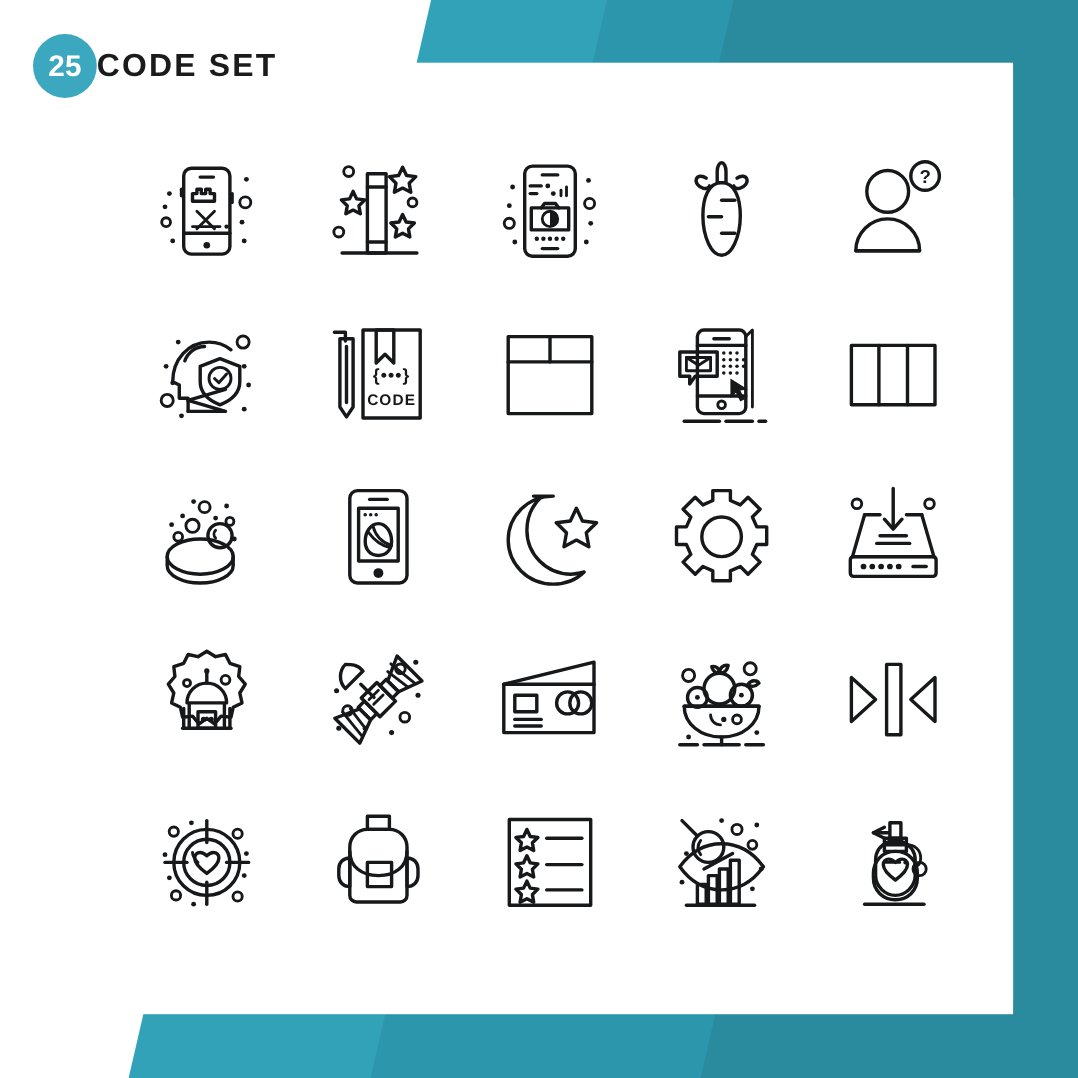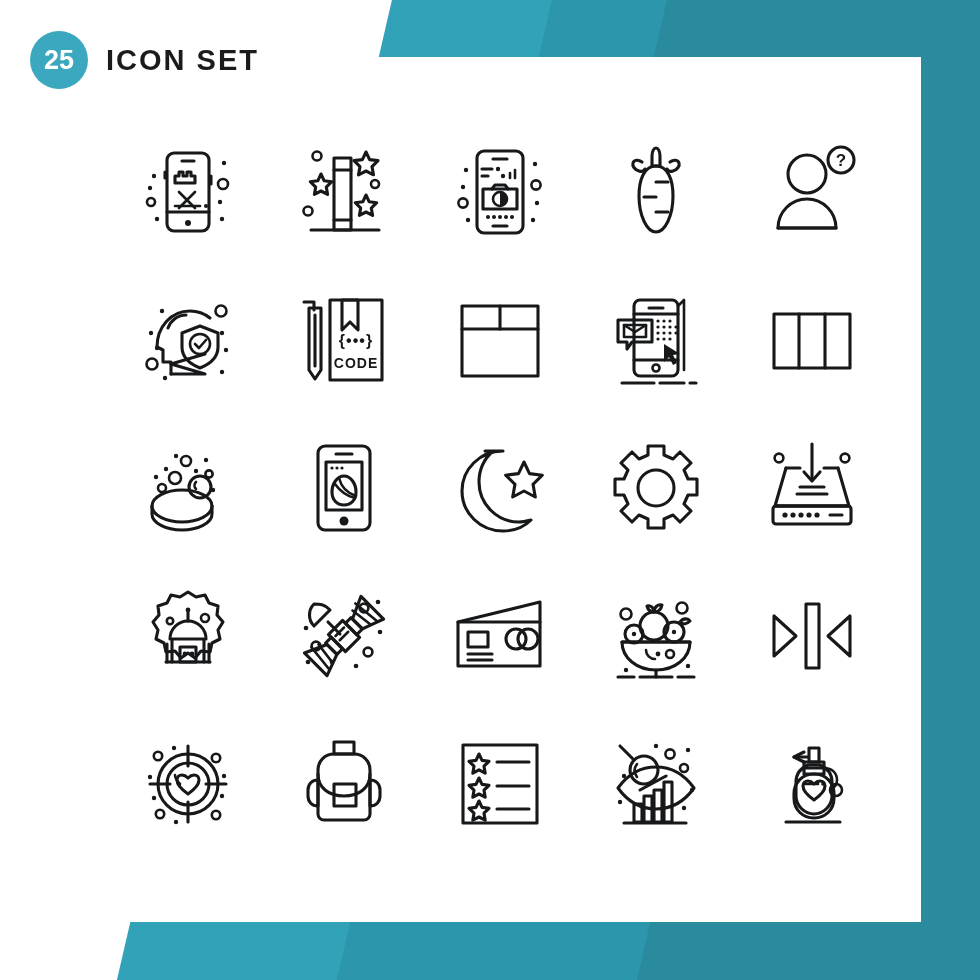--- a/index.html
+++ b/index.html
@@ -53,21 +53,21 @@
     transform:skewX(-13deg);
   }
 
   
   .card{
     position:absolute;left:0;top:57px;width:921px;height:865px;
     background:#ffffff;
   }
 
   
-  .header{position:absolute;left:30px;top:31px;display:flex;align-items:center;gap:18px;z-index:5;}
+  .header{position:absolute;left:30px;top:31px;display:flex;align-items:center;z-index:5;}
   .badge{
     width:58px;height:58px;border-radius:50%;
     background:var(--teal-badge);
     display:flex;align-items:center;justify-content:center;
     color:#ffffff;font-size:27px;font-weight:bold;letter-spacing:0px;
   }
   .title{
     font-size:29px;font-weight:bold;color:#1b1b1b;
     letter-spacing:2.0px;
   }
@@ -107,21 +107,21 @@
   <div class="deco deco-top-band-c"></div>
   <div class="deco deco-bottom-band-a"></div>
   <div class="deco deco-bottom-band-b"></div>
   <div class="deco deco-bottom-band-c"></div>
   <div class="deco deco-right-strip"></div>
 
   <div class="card"></div>
 
   <div class="header">
     <div class="badge">25</div>
-    <div class="title">ICON SET</div>
+    <div class="title">CODE SET</div>
   </div>
 
   <div class="grid">
 
     <div class="cell" title="Mobile Game" aria-label="Mobile Game">
       <svg width="100" height="104" viewBox="0 0 100 104">
         <g class="ico">
           <rect x="29" y="13" width="42" height="78" rx="7"></rect>
           <line x1="44" y1="21" x2="56" y2="21"></line>
           <circle class="fillb" cx="50" cy="83" r="3"></circle>

